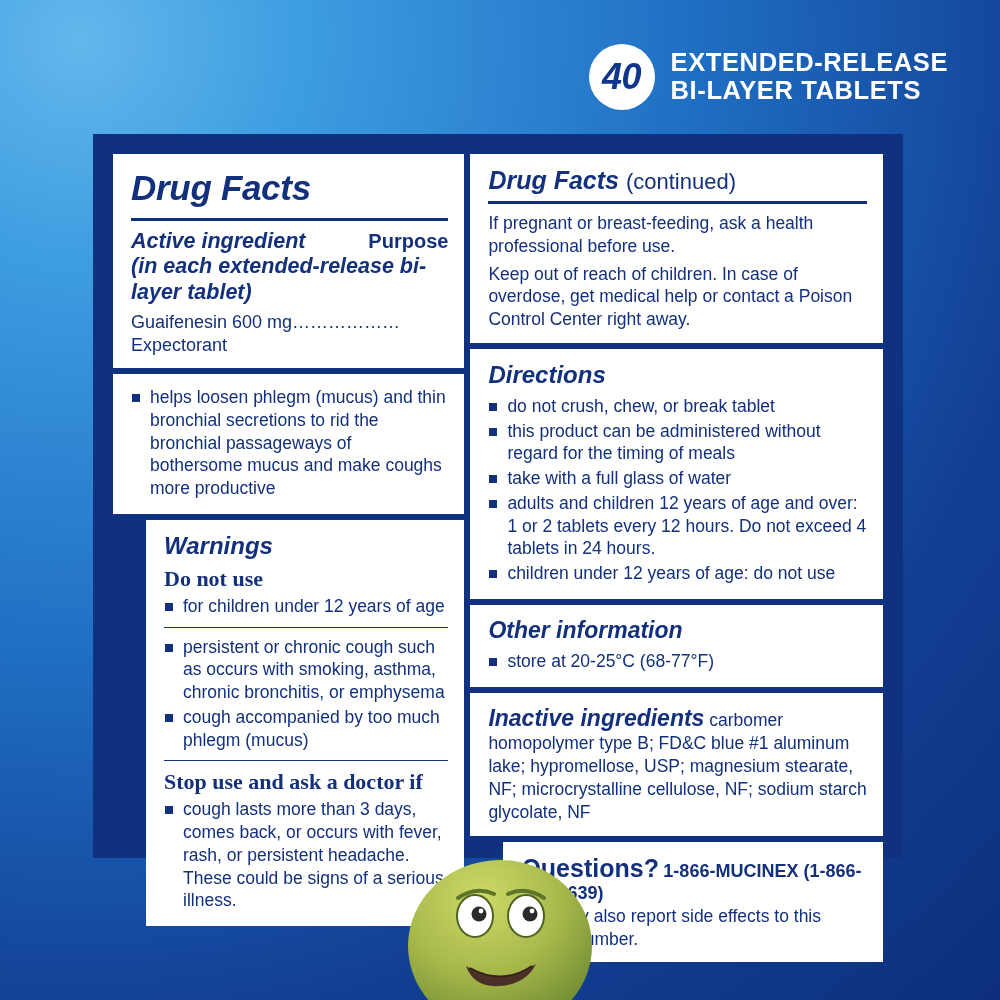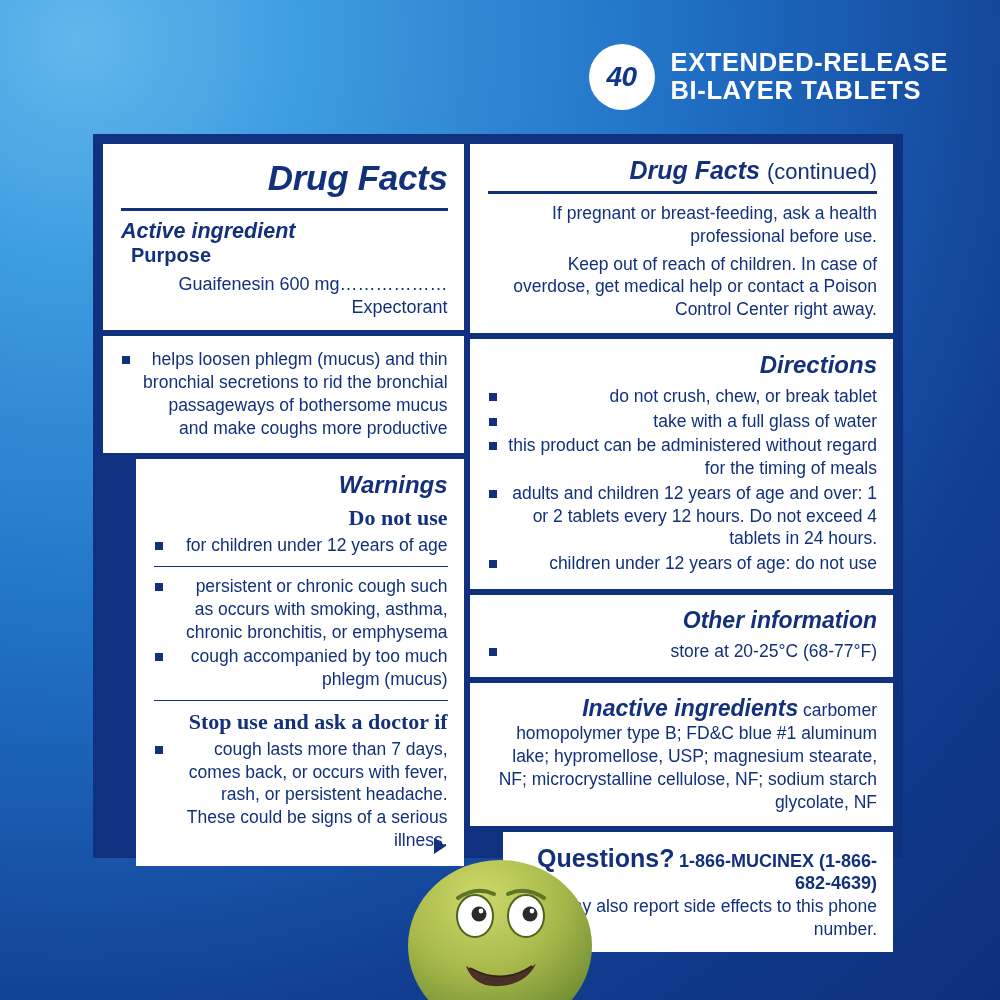--- a/index.html
+++ b/index.html
@@ -32,44 +32,43 @@
   }
   .count-circle {
     width: 66px;
     height: 66px;
     border-radius: 50%;
     background: #ffffff;
     color: #10358c;
     display: flex;
     align-items: center;
     justify-content: center;
-    font-size: 28px;
+    font-size: 36px;
     font-weight: bold;
     font-style: italic;
     letter-spacing: -0.5px;
   }
   .badge-text {
     color: #ffffff;
     font-weight: bold;
     font-size: 25.5px;
     line-height: 1.08;
     letter-spacing: 0.6px;
   }
 
   
   .df-outer {
     position: absolute;
     left: 93px;
     top: 134px;
     width: 810px;
     height: 724px;
     background: #10317f;
-    padding: 4px;
+    padding: 14px;
     box-sizing: border-box;
-    text-align: right;
   }
   .df-cols {
     display: flex;
     gap: 6px;
     padding: 6px;
     box-sizing: border-box;
     height: 100%;
   }
   .df-col {
     display: flex;
@@ -115,21 +114,20 @@
   .rule-thin {
     border: none;
     border-top: 1.5px solid #13307c;
     margin: 9px 0 8px 0;
   }
 
   .ai-row {
     display: flex;
     justify-content: space-between;
     align-items: baseline;
-    flex-direction: column;
   }
   .ai-label {
     font-size: 21.5px;
     font-weight: bold;
     font-style: italic;
     line-height: 1.18;
   }
   .purpose-label {
     font-size: 20px;
     font-weight: bold;
@@ -259,20 +257,21 @@
 
       <div class="df-col col-left">
 
         <div class="box">
           <div class="title-main">Drug Facts</div>
           <hr class="rule-thick">
           <div class="ai-row">
             <div class="ai-label">Active ingredient</div>
             <div class="purpose-label">Purpose</div>
           </div>
+          <div class="ai-sub">(in each extended-release bi-layer tablet)</div>
           <div class="ai-value">Guaifenesin 600 mg………………Expectorant</div>
         </div>
 
         <div class="box">
           <ul class="bul">
             <li>helps loosen phlegm (mucus) and thin bronchial secretions to rid the bronchial passageways of bothersome mucus and make coughs more productive</li>
           </ul>
         </div>
 
         <div class="box grow">
@@ -282,21 +281,21 @@
             <li>for children under 12 years of age</li>
           </ul>
           <hr class="rule-thin">
           <ul class="bul">
             <li>persistent or chronic cough such as occurs with smoking, asthma, chronic bronchitis, or emphysema</li>
             <li>cough accompanied by too much phlegm (mucus)</li>
           </ul>
           <hr class="rule-thin">
           <div class="sub-head">Stop use and ask a doctor if</div>
           <ul class="bul">
-            <li>cough lasts more than 7 days, comes back, or occurs with fever, rash, or persistent headache. These could be signs of a serious illness.</li>
+            <li>cough lasts more than 3 days, comes back, or occurs with fever, rash, or persistent headache. These could be signs of a serious illness.</li>
           </ul>
           <div class="arrow-wrap">
             <div class="arrow"></div>
           </div>
         </div>
 
       </div>
 
       <div class="df-col col-right">
 
@@ -311,22 +310,22 @@
           </p>
           <p class="body">
             <span class="b">Keep out of reach of children.</span><span> In case of overdose, get medical help or contact a Poison Control Center right away.</span>
           </p>
         </div>
 
         <div class="box">
           <div class="sec-head">Directions</div>
           <ul class="bul">
             <li>do not crush, chew, or break tablet</li>
+            <li>this product can be administered without regard for the timing of meals</li>
             <li>take with a full glass of water</li>
-            <li>this product can be administered without regard for the timing of meals</li>
             <li>adults and children 12 years of age and over: 1 or 2 tablets every 12 hours. Do not exceed 4 tablets in 24 hours.</li>
             <li>children under 12 years of age: do not use</li>
           </ul>
         </div>
 
         <div class="box">
           <div class="sec-head small">Other information</div>
           <ul class="bul">
             <li>store at 20-25°C (68-77°F)</li>
           </ul>

